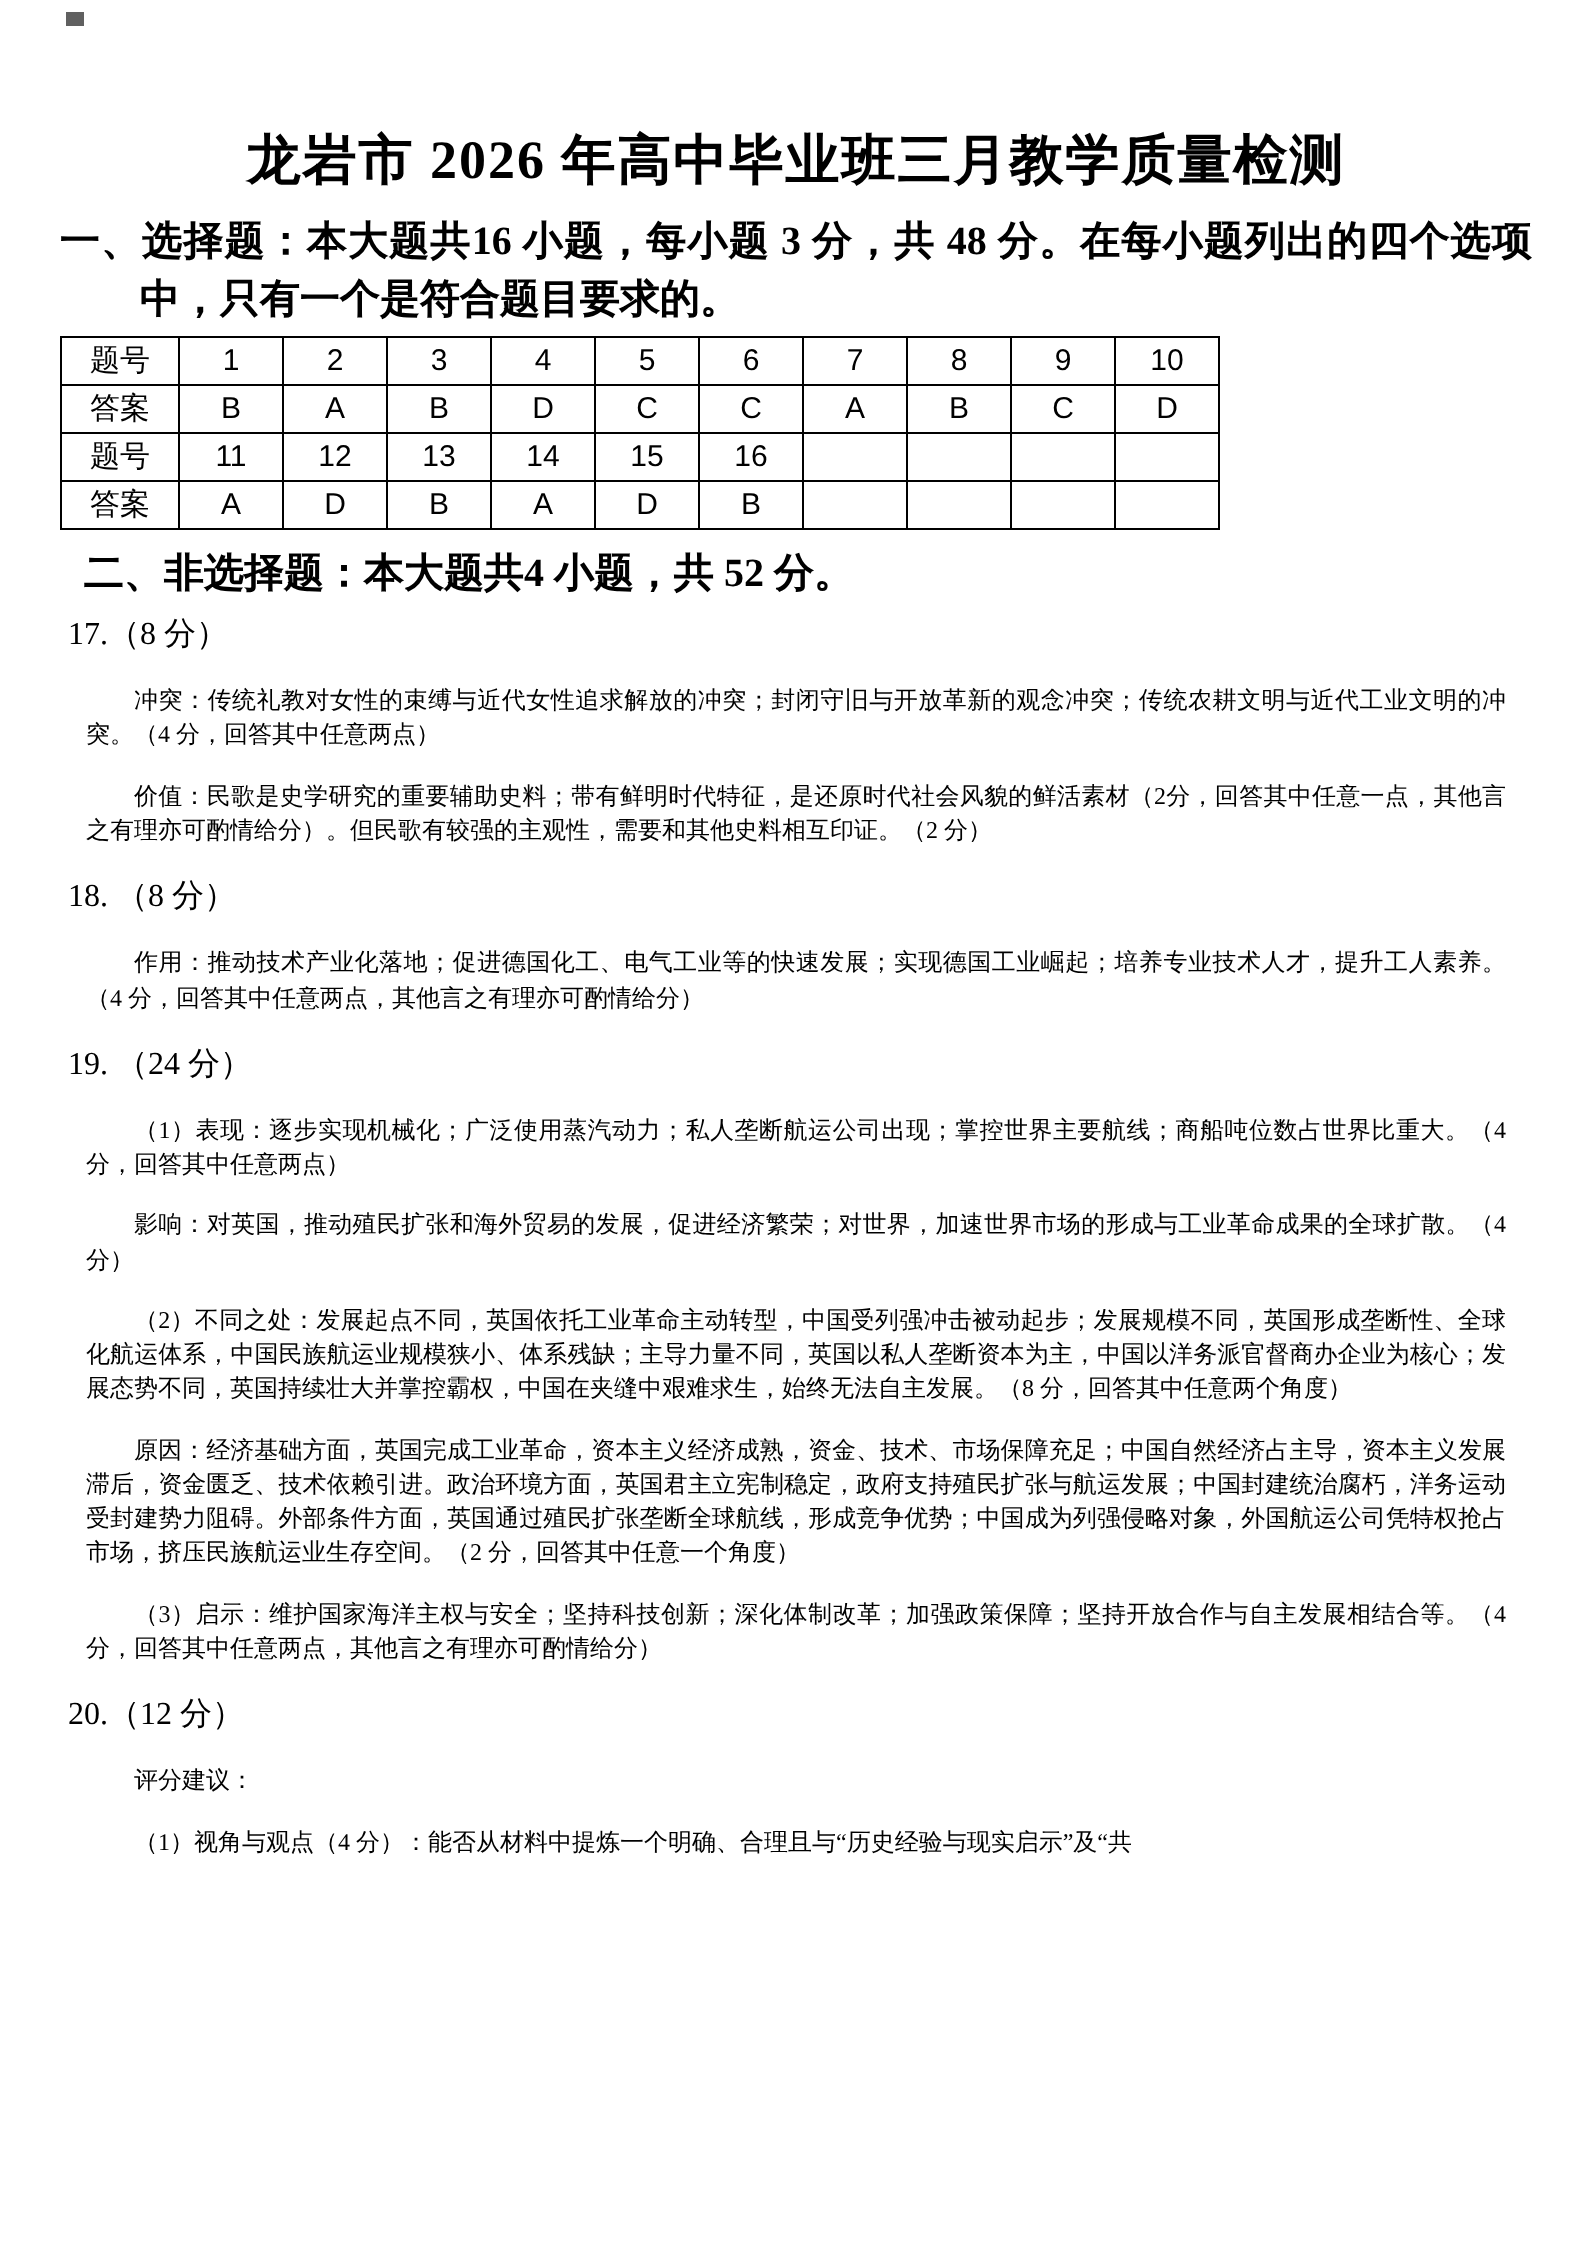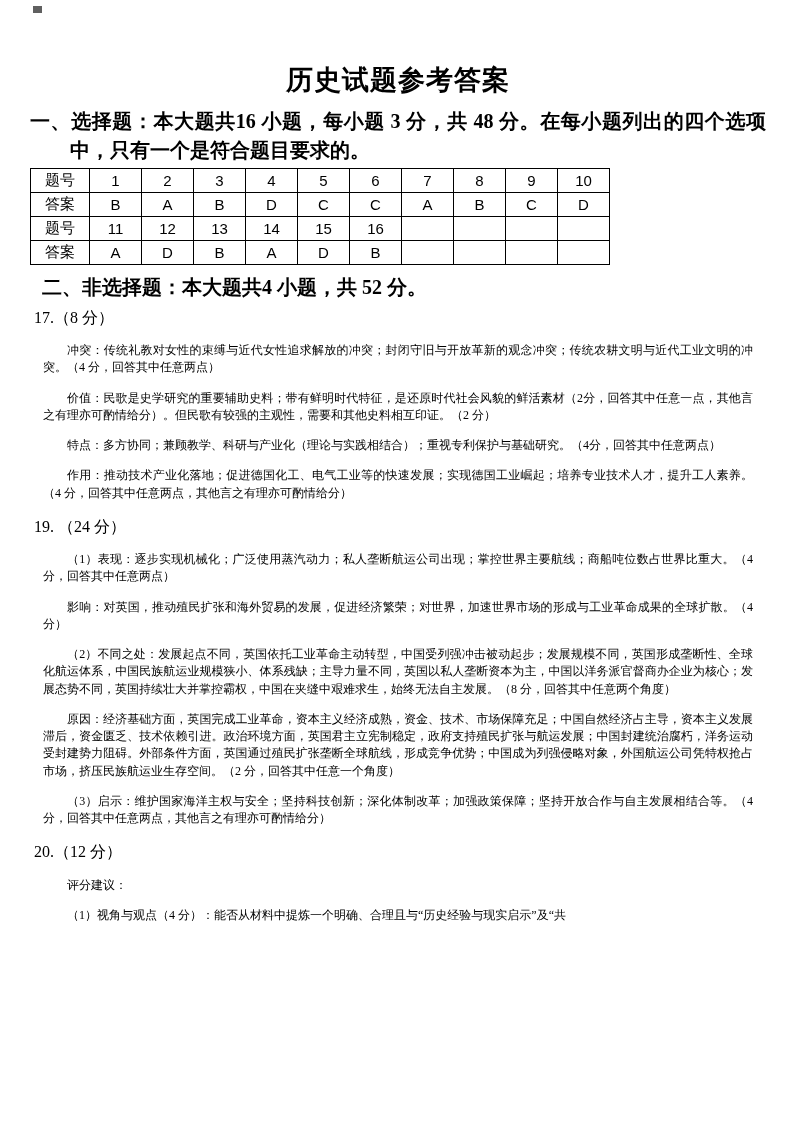--- a/index.html
+++ b/index.html
@@ -22,21 +22,21 @@
   table.answers td.ans{width:51px;font-family:"Liberation Sans","DejaVu Sans",sans-serif;}
   .qlabel{margin:4px;font-size:16px;line-height:1.44;}
   .para{margin:13px;font-size:12px;line-height:1.44;text-indent:2em;text-align:justify;}
 </style>
 </head>
 <body>
 
 <div class="page">
   <div class="artifact"></div>
 
-  <h2 class="subtitle">历史试题参考答案</h2>
+  <h1 class="title">龙岩市 2026 年高中毕业班三月教学质量检测</h1>
 
   <p class="sec-heading">一、选择题：本大题共16 小题，每小题 3 分，共 48 分。在每小题列出的四个选项中，只有一个是符合题目要求的。</p>
 
   <table class="answers">
     <tbody>
       <tr>
         <td class="head">题号</td>
         <td class="ans">1</td>
         <td class="ans">2</td>
         <td class="ans">3</td>
@@ -89,21 +89,21 @@
       </tr>
     </tbody>
   </table>
 
   <p class="sec-heading single">二、非选择题：本大题共4 小题，共 52 分。</p>
 
   <p class="qlabel">17.（8 分）</p>
   <p class="para">冲突：传统礼教对女性的束缚与近代女性追求解放的冲突；封闭守旧与开放革新的观念冲突；传统农耕文明与近代工业文明的冲突。（4 分，回答其中任意两点）</p>
   <p class="para">价值：民歌是史学研究的重要辅助史料；带有鲜明时代特征，是还原时代社会风貌的鲜活素材（2分，回答其中任意一点，其他言之有理亦可酌情给分）。但民歌有较强的主观性，需要和其他史料相互印证。（2 分）</p>
 
-  <p class="para">特点：多方协同；兼顾教学、科研与产业化（理论与实践相结合）；重视专利保护与基础研究。（4分，回答其中任意两点）</p>
+  <p class="qlabel">18. （8 分）</p>
   <p class="para">作用：推动技术产业化落地；促进德国化工、电气工业等的快速发展；实现德国工业崛起；培养专业技术人才，提升工人素养。（4 分，回答其中任意两点，其他言之有理亦可酌情给分）</p>
 
   <p class="qlabel">19. （24 分）</p>
   <p class="para">（1）表现：逐步实现机械化；广泛使用蒸汽动力；私人垄断航运公司出现；掌控世界主要航线；商船吨位数占世界比重大。（4 分，回答其中任意两点）</p>
   <p class="para">影响：对英国，推动殖民扩张和海外贸易的发展，促进经济繁荣；对世界，加速世界市场的形成与工业革命成果的全球扩散。（4 分）</p>
   <p class="para">（2）不同之处：发展起点不同，英国依托工业革命主动转型，中国受列强冲击被动起步；发展规模不同，英国形成垄断性、全球化航运体系，中国民族航运业规模狭小、体系残缺；主导力量不同，英国以私人垄断资本为主，中国以洋务派官督商办企业为核心；发展态势不同，英国持续壮大并掌控霸权，中国在夹缝中艰难求生，始终无法自主发展。（8 分，回答其中任意两个角度）</p>
   <p class="para">原因：经济基础方面，英国完成工业革命，资本主义经济成熟，资金、技术、市场保障充足；中国自然经济占主导，资本主义发展滞后，资金匮乏、技术依赖引进。政治环境方面，英国君主立宪制稳定，政府支持殖民扩张与航运发展；中国封建统治腐朽，洋务运动受封建势力阻碍。外部条件方面，英国通过殖民扩张垄断全球航线，形成竞争优势；中国成为列强侵略对象，外国航运公司凭特权抢占市场，挤压民族航运业生存空间。（2 分，回答其中任意一个角度）</p>
   <p class="para">（3）启示：维护国家海洋主权与安全；坚持科技创新；深化体制改革；加强政策保障；坚持开放合作与自主发展相结合等。（4 分，回答其中任意两点，其他言之有理亦可酌情给分）</p>
 
   <p class="qlabel">20.（12 分）</p>

